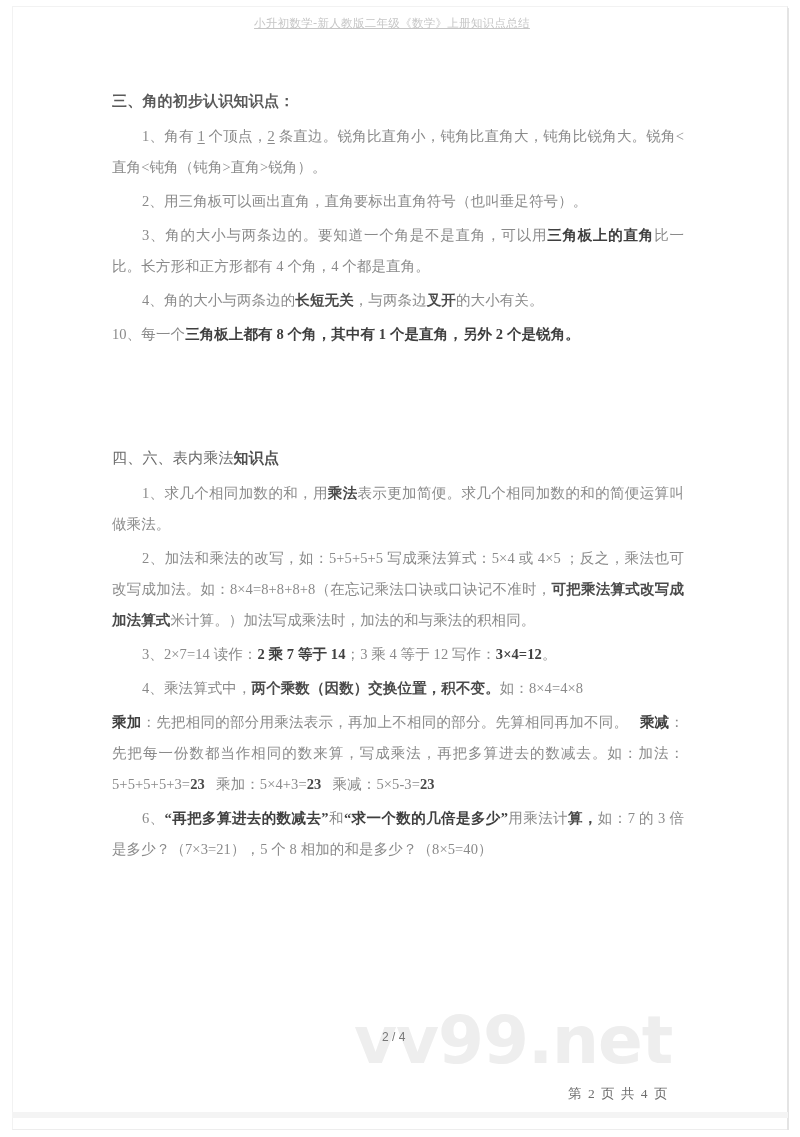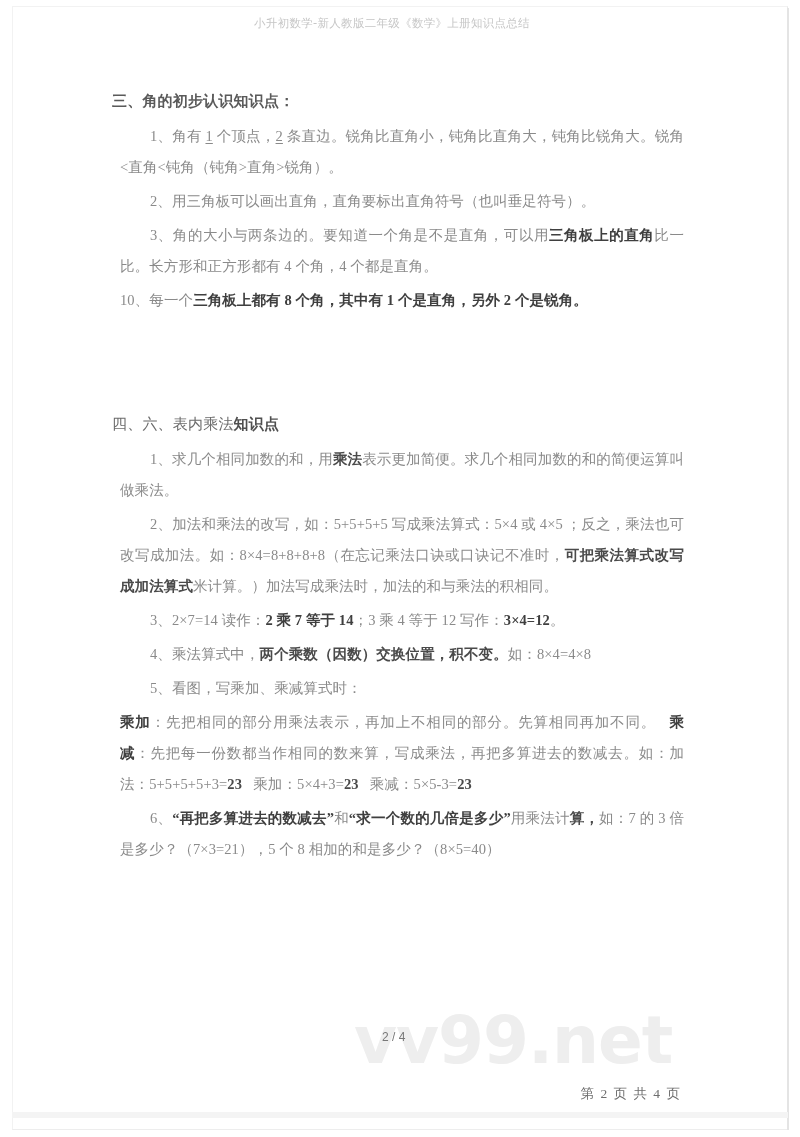--- a/index.html
+++ b/index.html
@@ -45,20 +45,21 @@
     position: absolute;
     left: 0;
     top: 16px;
     width: 784px;
     text-align: center;
     font-family: "DejaVu Sans", "Liberation Sans", sans-serif;
     font-size: 11.5px;
     color: #c6c6c6;
     letter-spacing: 0.3px;
     white-space: nowrap;
+    text-decoration: underline;
   }
 
   .content {
     position: absolute;
     left: 112px;
     top: 92px;
     width: 572px;
   }
 
   .sec-heading {
@@ -71,21 +72,21 @@
   .sec-heading.second {
     font-weight: normal;
     color: #6b6b6b;
   }
   .sec-heading.second b {
     font-weight: bold;
     color: #4f4f4f;
   }
 
   p.para {
-    margin: 0 0 3px 8px;
+    margin: 0 0 3px 0;
     font-size: 14.5px;
     line-height: 31px;
     color: #8a8a8a;
     text-align: justify;
     text-justify: inter-ideograph;
     letter-spacing: 0.1px;
   }
   p.para.indent {
     text-indent: 30px;
   }
@@ -133,21 +134,20 @@
     white-space: nowrap;
   }
 
   .footer-line {
     position: absolute;
     left: 568px;
     top: 1085px;
     width: 126px;
     font-size: 13.5px;
     color: #6e6e6e;
-    text-align: center;
     letter-spacing: 1.5px;
     white-space: nowrap;
   }
   .footer-rule {
     position: absolute;
     left: 12px;
     top: 1112px;
     width: 776px;
     height: 6px;
     background: #f4f4f4;
@@ -166,37 +166,37 @@
   <div class="content">
 
     <h2 class="sec-heading"><span>三、</span><span>角的初步认识知识点：</span></h2>
 
     <p class="para indent"><span class="num">1、</span><span>角有 </span><u class="ul">1</u><span> 个顶点，</span><u class="ul">2</u><span> 条直边。锐角比直角小，钝角比直角大，钝角比锐角大。锐角&lt;直角&lt;钝角（钝角&gt;直角&gt;锐角）。</span></p>
 
     <p class="para indent"><span class="num">2、</span><span>用三角板可以画出直角，直角要标出直角符号（也叫垂足符号）。</span></p>
 
     <p class="para indent"><span class="num">3、</span><span>角的大小与两条边的。要知道一个角是不是直角，可以用</span><b class="bold ul">三角板上的直角</b><span>比一比。长方形和正方形都有 4 个角，4 个都是直角。</span></p>
 
+    <p class="para indent"><span class="num">4、</span><span>角的大小与两条边的</span><b class="bold">长短无关</b><span>，与两条边</span><b class="bold">叉开</b><span>的大小有关。</span></p>
 
     <p class="para hang"><span class="num">10、</span><span>每一个</span><b class="bold ul">三角板上都有 8 个角，其中有 1 个是直角，另外 2 个是锐角。</b></p>
 
 
     <div class="gap-block"></div>
 
     <h2 class="sec-heading second"><span>四、六、表内乘法</span><b>知识点</b></h2>
 
     <p class="para indent"><span class="num">1、</span><span>求几个相同加数的和，用</span><b class="bold">乘法</b><span>表示更加简便。求几个相同加数的和的简便运算叫做乘法。</span></p>
 
     <p class="para indent"><span class="num">2、</span><span>加法和乘法的改写，如：5+5+5+5 写成乘法算式：5×4 或 4×5 ；反之，乘法也可改写成加法。如：8×4=8+8+8+8（在忘记乘法口诀或口诀记不准时，</span><b class="bold">可把乘法算式改写成加法算式</b><span>米计算。）加法写成乘法时，加法的和与乘法的积相同。</span></p>
 
     <p class="para indent"><span class="num">3、</span><span>2×7=14 读作：</span><b class="bold ul">2 乘 7 等于 14</b><span>；3 乘 4 等于 12 写作：</span><b class="bold ul">3×4=12</b><span>。</span></p>
 
     <p class="para indent"><span class="num">4、</span><span>乘法算式中，</span><b class="bold">两个乘数（因数）交换位置，积不变。</b><span>如：8×4=4×8</span></p>
 
-    <p class="para indent"><span class="num">5、</span><span>看图，写乘加、乘减算式时：</span></p>
 
     <p class="para hang"><b class="bold ul">乘加</b><span>：先把相同的部分用乘法表示，再加上不相同的部分。先算相同再加不同。</span><span>&nbsp;&nbsp;&nbsp;</span><b class="bold ul">乘减</b><span>：先把每一份数都当作相同的数来算，写成乘法，再把多算进去的数减去。如：加法：5+5+5+5+3=</span><b class="bold">23</b><span>&nbsp;&nbsp;&nbsp;</span><span>乘加：5×4+3=</span><b class="bold">23</b><span>&nbsp;&nbsp;&nbsp;</span><span>乘减：5×5-3=</span><b class="bold">23</b></p>
 
     <p class="para indent"><span class="num">6、</span><b class="bold ul">“再把多算进去的数减去”</b><span>和</span><b class="bold ul">“求一个数的几倍是多少”</b><span>用乘法计</span><b class="bold">算，</b><span>如：7 的 3 倍是多少？（7×3=21），5 个 8 相加的和是多少？（8×5=40）</span></p>
 
   </div>
 
   <div class="watermark">vv99.net</div>
   <div class="pageindicator">2 / 4</div>
 

